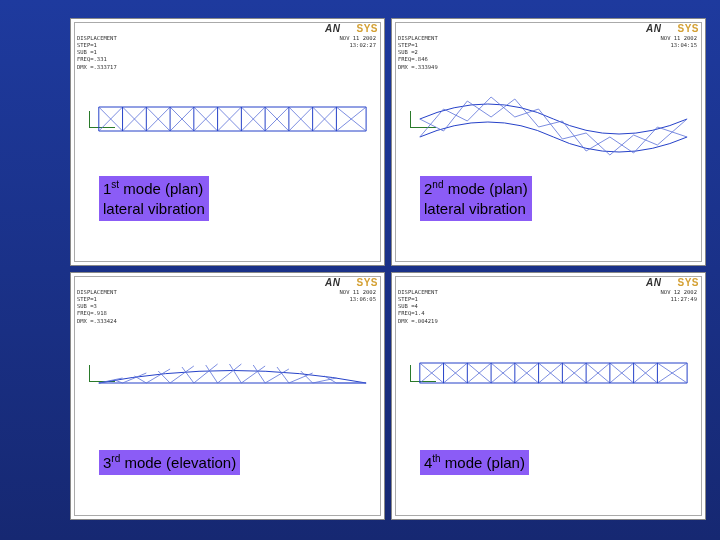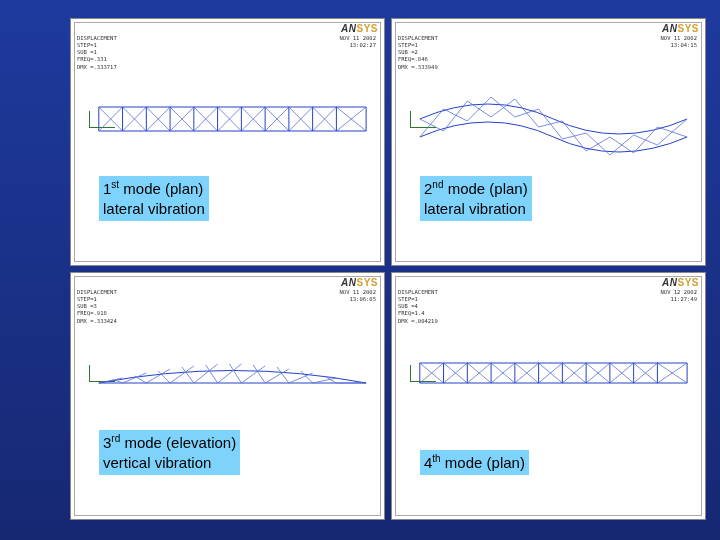--- a/index.html
+++ b/index.html
@@ -38,21 +38,21 @@
     position: absolute;
     top: 4px;
     right: 6px;
     font-family: Arial, sans-serif;
     font-size: 10px;
     font-weight: bold;
     letter-spacing: 0.5px;
     color: #222;
   }
   .logo .an { color: #333; font-style: italic; }
-  .logo .sys { color: #d4a033; }
+  .logo .sys { color: #d4a033; padding-left: 16px; }
   .meta {
     position: absolute;
     top: 16px;
     left: 6px;
     font-family: monospace;
     font-size: 5.5px;
     color: #333;
     line-height: 1.3;
     white-space: pre;
   }
@@ -64,21 +64,21 @@
     font-size: 5.5px;
     color: #333;
     line-height: 1.3;
     text-align: right;
     white-space: pre;
   }
   .caption {
     position: absolute;
     left: 28px;
     bottom: 44px;
-    background: #7dd3fc;
+    background: #8b5cf6;
     font-size: 15px;
     color: #000;
     line-height: 1.35;
     padding: 2px 4px;
     z-index: 50;
   }
   .caption sup { font-size: 10px; vertical-align: super; }
   .truss-area {
     position: absolute;
     top: 40px;
@@ -280,21 +280,20 @@
           <line class="diag" x1="212" y1="70" x2="236" y2="60"></line>
             <line class="diag" x1="236" y1="70" x2="224" y2="58"></line>
           <line class="diag" x1="236" y1="70" x2="260" y2="65"></line>
             <line class="diag" x1="260" y1="70" x2="248" y2="63"></line>
           <line class="diag" x1="260" y1="70" x2="290" y2="70"></line>
         </g>
       </svg>
     </div>
     <div class="caption">
       <span>3</span><sup>rd</sup><span> mode (elevation)</span><br>
-      <span>vertical vibration</span>
     </div>
   </div>
 
   <div class="panel">
     <div class="panel-inner"></div>
     <div class="logo"><span class="an">AN</span><span class="sys">SYS</span></div>
     <div class="meta">DISPLACEMENT
 STEP=1
 SUB =4
 FREQ=1.4

